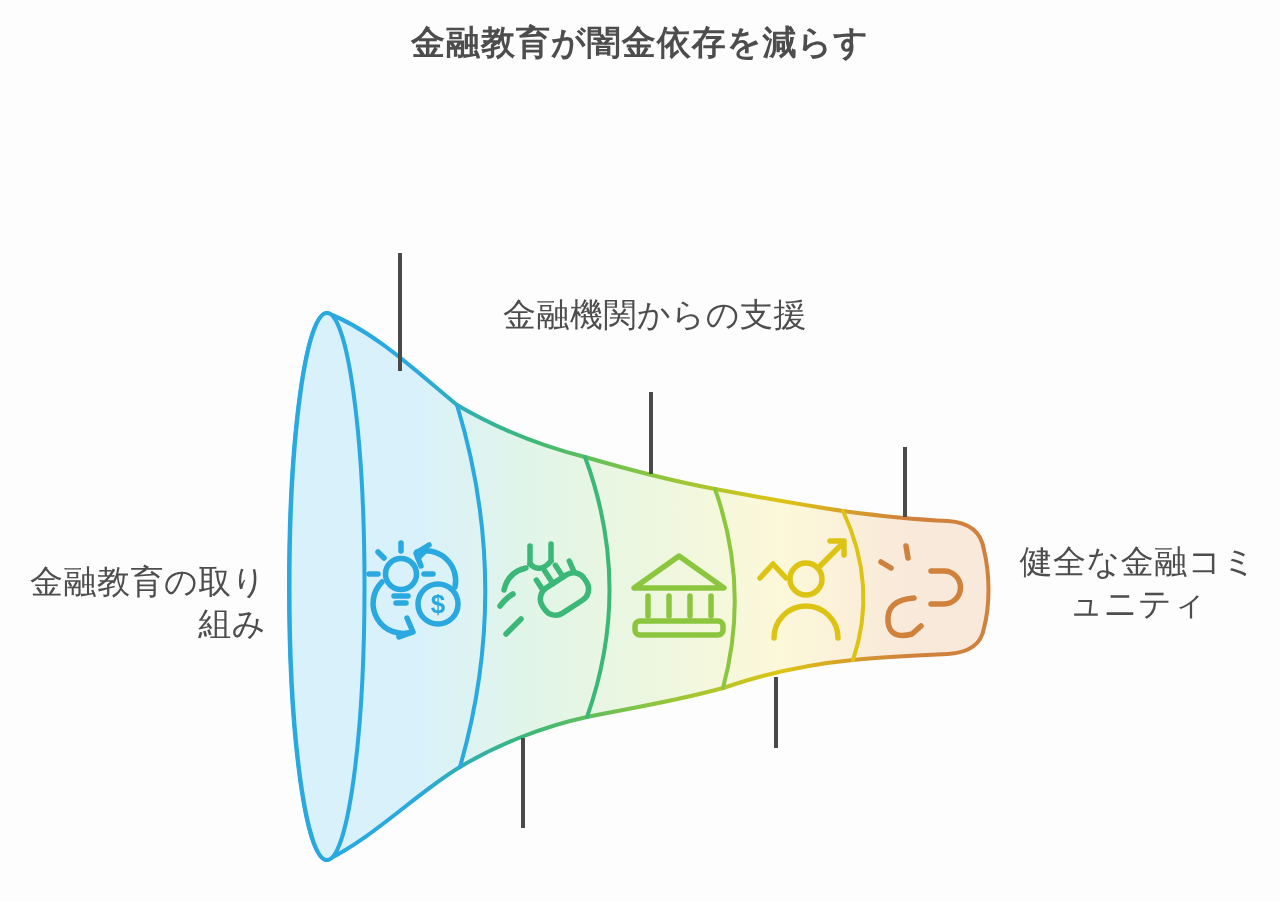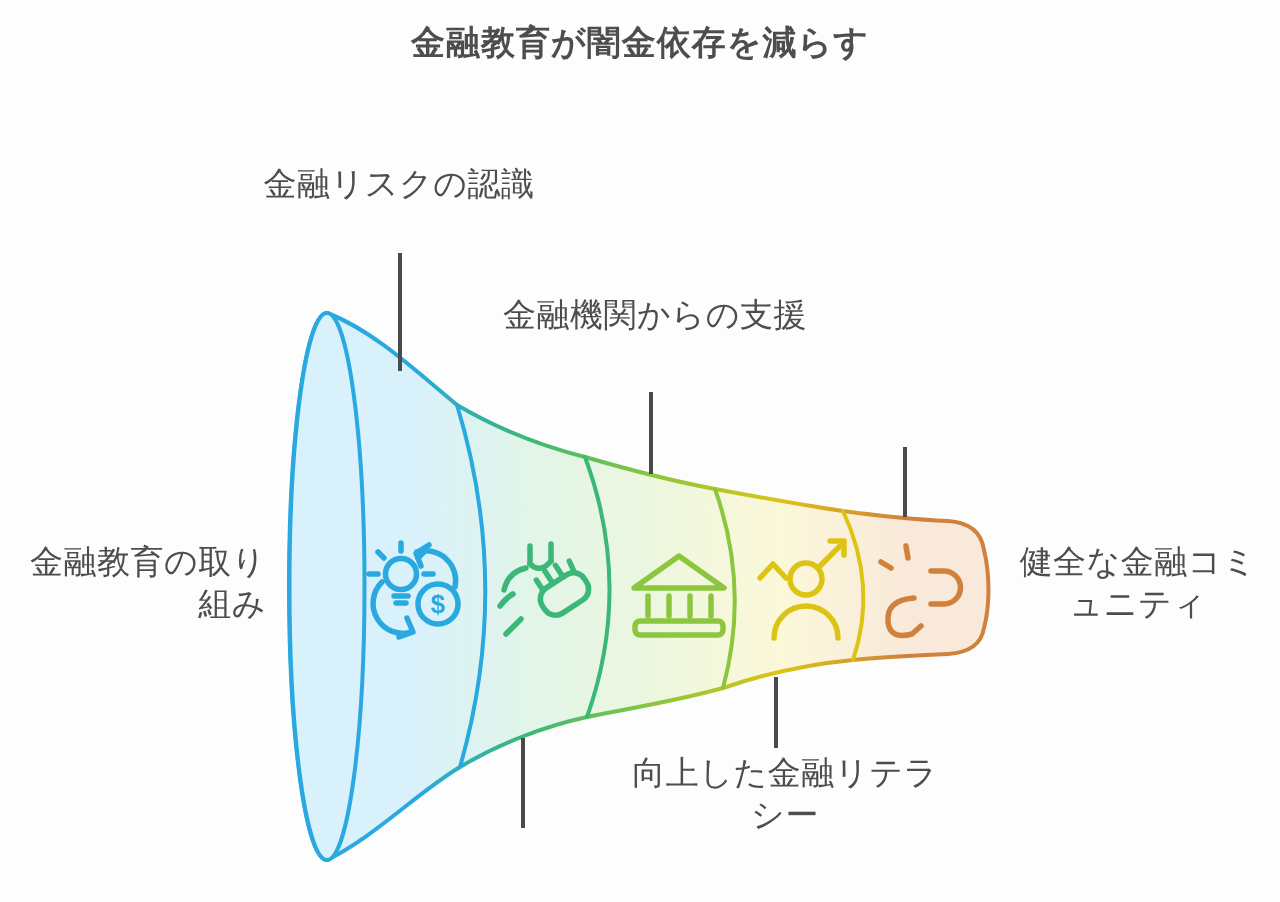--- a/index.html
+++ b/index.html
@@ -17,21 +17,21 @@
     font-size:34px;font-weight:600;color:#4d4d4d;
     letter-spacing:1px;
   }
   .label{
     position:absolute;
     color:#4d4d4d;
     font-size:33px;line-height:42px;font-weight:500;
     letter-spacing:0.5px;
   }
   .label.center{text-align:center;}
-  .label.right{text-align:right;}
+  .label.right{text-align:right;margin-top:20px;}
   .label.left{text-align:center;}
   .funnel-svg{position:absolute;top:0;left:0;}
 </style>
 </head>
 <body>
 
 <div class="canvas">
 
   <div class="title">金融教育が闇金依存を減らす</div>
 
@@ -137,25 +137,23 @@
       <line x1="881" y1="562" x2="891" y2="568"></line>
     </g>
 
     <line x1="400" y1="253" x2="400" y2="371" stroke="#4a4a4a" stroke-width="4"></line>
     <line x1="651" y1="392" x2="651" y2="474" stroke="#4a4a4a" stroke-width="4"></line>
     <line x1="905" y1="447" x2="905" y2="517" stroke="#4a4a4a" stroke-width="4"></line>
     <line x1="523" y1="738" x2="523" y2="828" stroke="#4a4a4a" stroke-width="4"></line>
     <line x1="776" y1="677" x2="776" y2="748" stroke="#4a4a4a" stroke-width="4"></line>
   </svg>
 
-  <div class="label center" style="top:163px;left:244px;width:310px;">金融リスクの認識</div>
 
   <div class="label center" style="top:294px;left:500px;width:310px;text-align:center;">金融機関からの支援</div>
 
 
   <div class="label right" style="top:541px;left:10px;width:256px;">金融教育の取り組み</div>
 
   <div class="label left" style="top:541px;left:1008px;width:260px;">健全な金融コミュニティ</div>
 
 
-  <div class="label center" style="top:752px;left:630px;width:310px;">向上した金融リテラシー</div>
 
 </div>
 
 </body></html>

